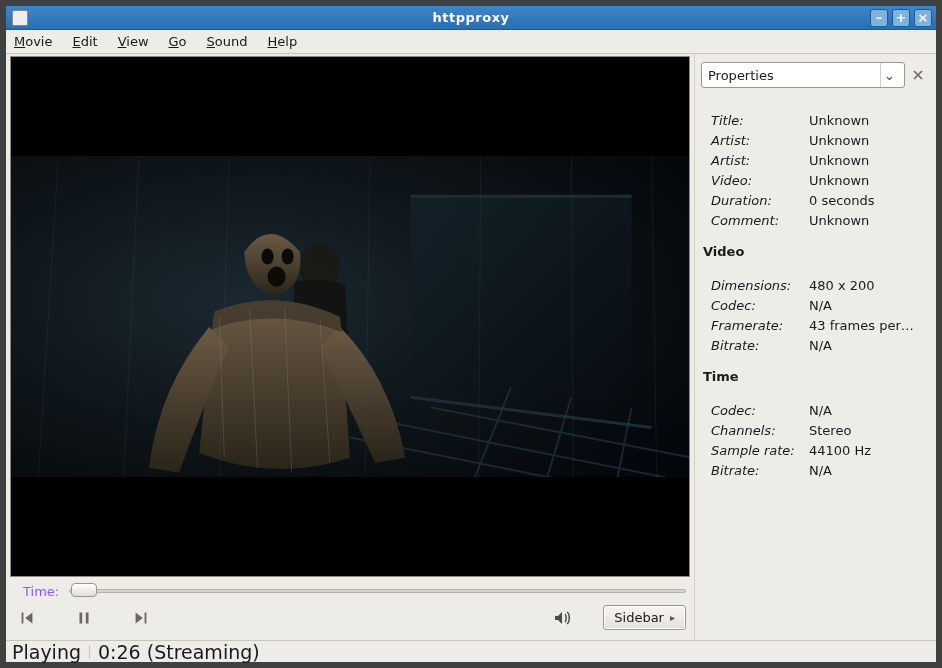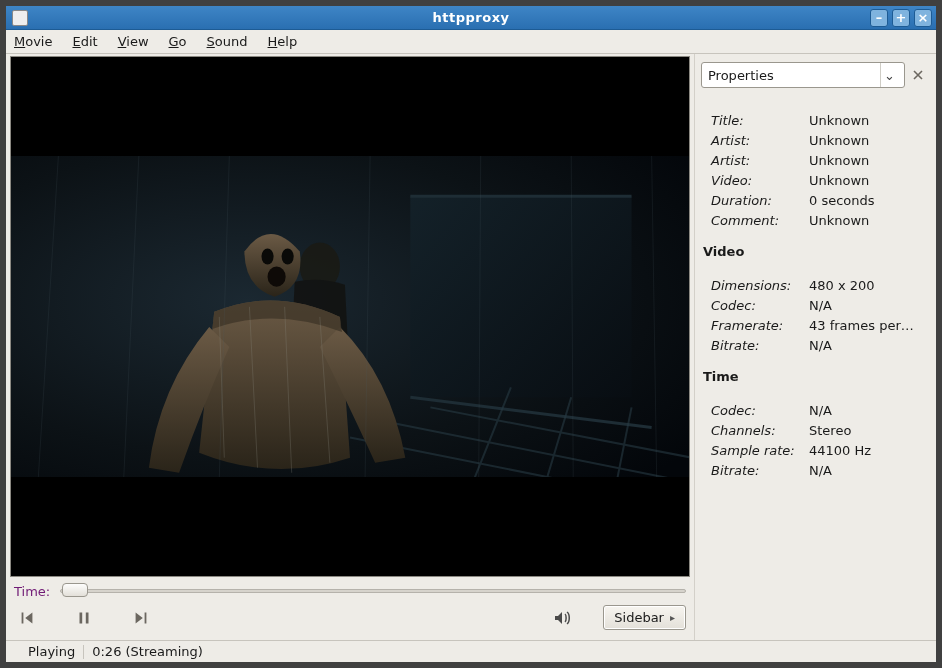--- a/index.html
+++ b/index.html
@@ -12,41 +12,41 @@
   .titlebar-btn { width: 18px; height: 18px; background: #7fb3de; border: 1px solid #1d5b94; border-radius: 3px; display: flex; align-items: center; justify-content: center; color: #fff; font-size: 13px; font-weight: bold; cursor: pointer; }
   .menubar { height: 24px; background: #eeece7; border-bottom: 1px solid #c7c4bd; display: flex; align-items: center; padding: 1px 8px; gap: 20px; }
   .menu-item { cursor: pointer; }
   .menu-item .u { text-decoration: underline; }
   .content-row { flex: 1; display: flex; min-height: 0; }
   .player-col { flex: 1; display: flex; flex-direction: column; min-width: 0; padding: 2px 4px 0 4px; }
   .video-area { flex: 1; background: #000; display: flex; align-items: center; justify-content: center; position: relative; border: 1px solid #8b8982; }
   .video-frame { width: 100%; height: 62%; position: relative; overflow: hidden; }
   .video-frame svg { width: 100%; height: 100%; display: block; }
   .time-row { display: flex; align-items: center; gap: 10px; padding: 6px 4px 0 4px; }
-  .time-label { color: #701a75; }
+  .time-label { color: #8b5cf6; margin-left: 9px; }
   .seekbar { flex: 1; height: 16px; position: relative; }
   .seek-track { position: absolute; top: 6px; left: 0; right: 0; height: 4px; background: #d6d3cc; border: 1px solid #b5b2ab; border-radius: 3px; }
   .seek-thumb { position: absolute; top: 0; width: 26px; height: 14px; background: linear-gradient(#fdfdfc,#e3e0d9); border: 1px solid #9a978e; border-radius: 4px; left: 2px; }
   .controls-row { display: flex; align-items: center; gap: 31px; padding: 6px 4px 10px 4px; }
   .ctl-btn { width: 26px; height: 20px; display: flex; align-items: center; justify-content: center; color: #6b6760; cursor: pointer; }
   .ctl-btn svg { width: 18px; height: 18px; }
   .spacer { flex: 1; }
   .vol-icon { width: 20px; height: 20px; display: flex; align-items: center; justify-content: center; color: #4a4a4a; cursor: pointer; }
   .sidebar-btn { background: linear-gradient(#f7f5f0,#e3e0d9); border: 1px solid #9a978e; border-radius: 3px; padding: 4px 10px; cursor: pointer; display: flex; align-items: center; gap: 6px; box-shadow: inset 0 0 0 1px #fff; }
   .sidebar-btn .chev { font-size: 10px; color: #555; }
   .sidebar-col { width: 242px; padding: 8px 8px 8px 6px; background: #eeece7; border-left: 1px solid #d3d0c9; display: flex; flex-direction: column; }
   .sidebar-head { display: flex; align-items: center; gap: 3px; margin-bottom: 10px; }
   .combo { flex: 1; background: #fff; border: 1px solid #9a978e; border-radius: 3px; height: 26px; display: flex; align-items: center; padding: 0 6px; justify-content: space-between; cursor: pointer; }
   .combo .arrow-box { width: 18px; height: 100%; display:flex; align-items:center; justify-content:center; border-left:1px solid #cfcdc6; margin-left:6px; color:#444; }
   .close-side { width: 20px; height: 20px; display: flex; align-items: center; justify-content: center; color: #6b6760; cursor: pointer; border: 1px solid transparent; border-radius: 3px; font-size: 14px; }
   .section-h { font-weight: bold; margin: 6px 0 4px 2px; }
   .prop-grid { display: grid; grid-template-columns: 98px 1fr; row-gap: 5px; margin-left: 10px; margin-bottom: 10px; margin-top: 15px; }
   .prop-key { font-style: italic; }
   .prop-val { white-space: nowrap; overflow: hidden; text-overflow: ellipsis; }
-  .statusbar { height: 22px; background: #eeece7; border-top: 1px solid #c7c4bd; display: flex; align-items: center; padding: 0 22px; gap: 8px; font-size: 13px; }
+  .statusbar { height: 22px; background: #eeece7; border-top: 1px solid #c7c4bd; display: flex; align-items: center; padding: 0 6px; gap: 8px; font-size: 19px; }
   .status-sep { width: 1px; height: 14px; background: #c7c4bd; }
 </style>
 </head>
 <body>
 
 <div class="window">
 
   <div class="titlebar">
     <div class="titlebar-icon"></div>
     <div class="titlebar-title">httpproxy</div>

